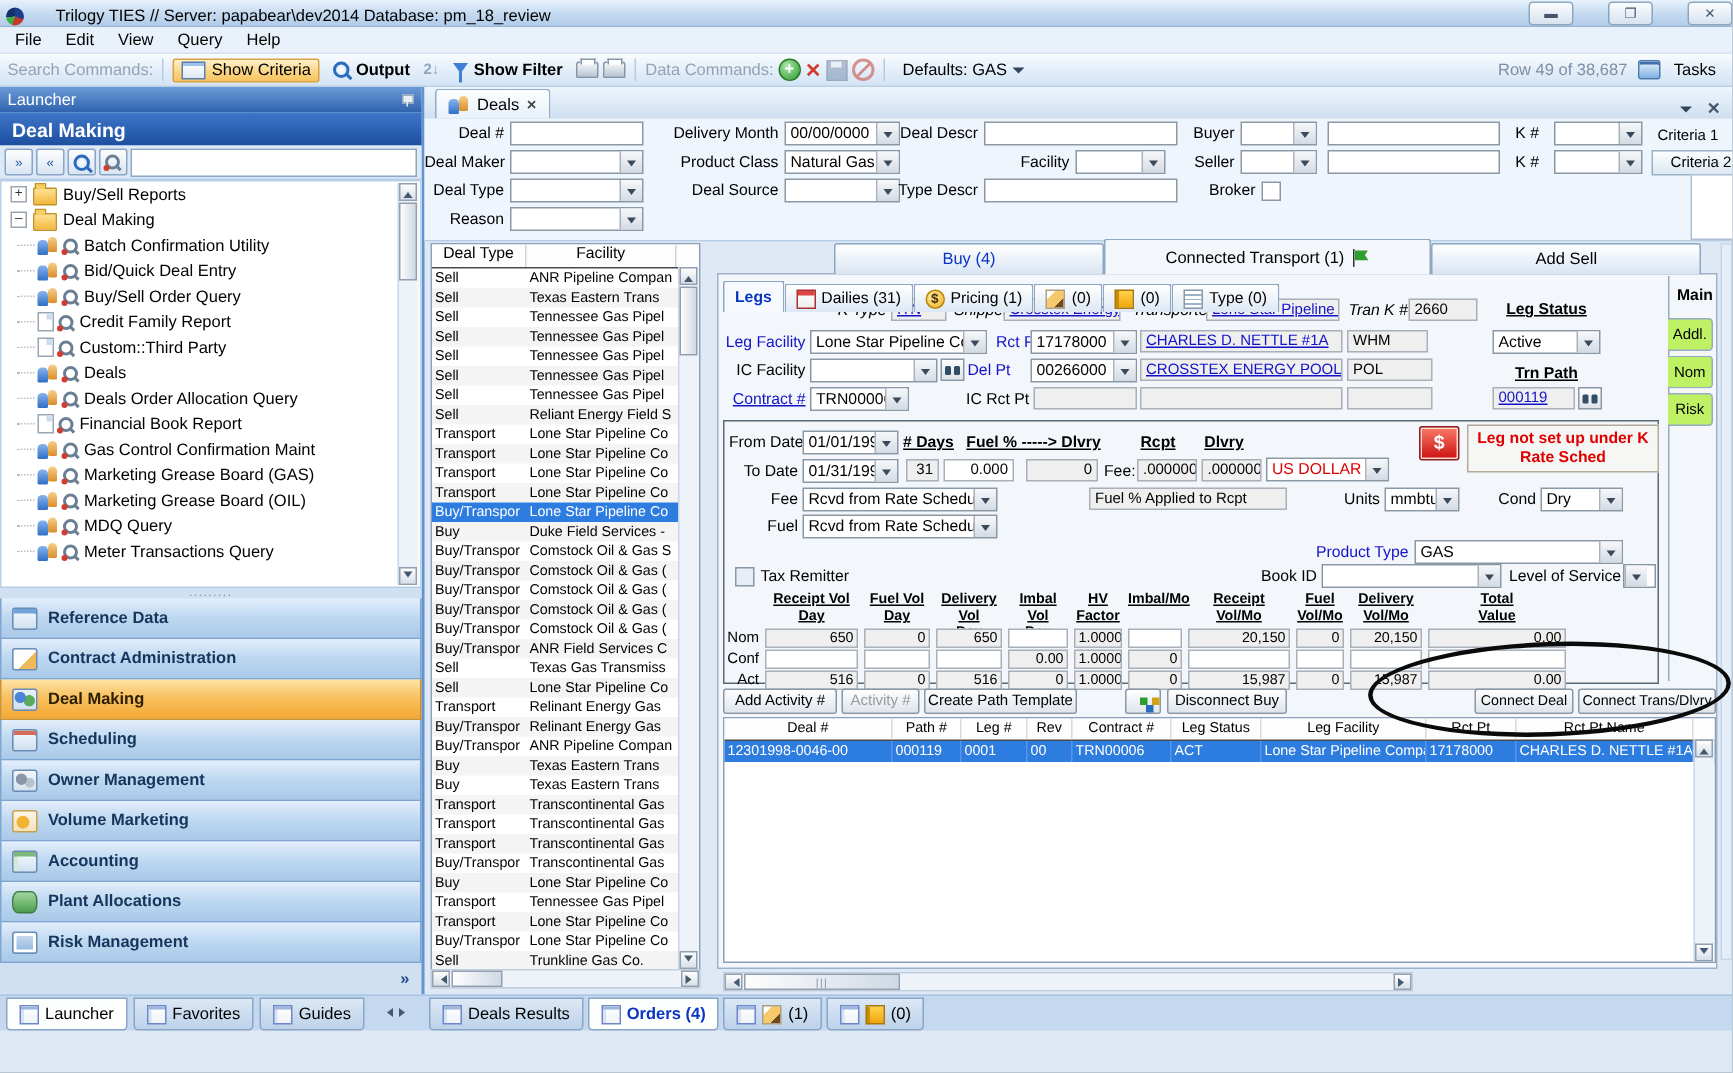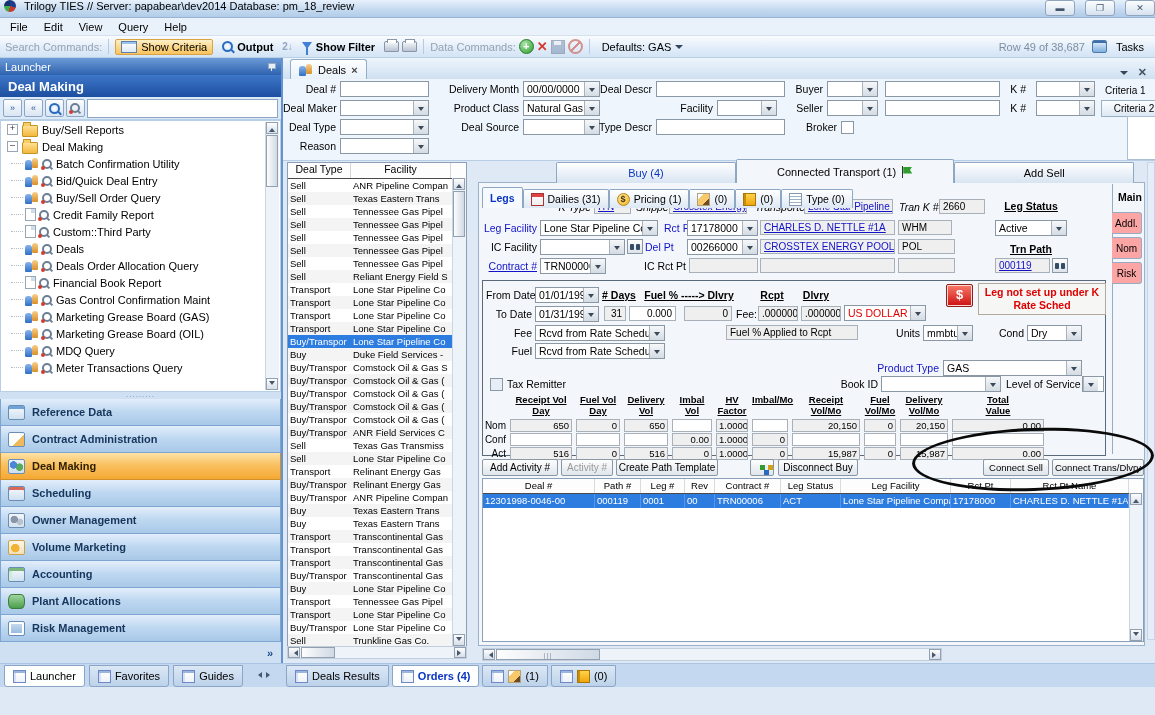--- a/index.html
+++ b/index.html
@@ -1,21 +1,21 @@
 <!DOCTYPE html>
 <html><head>
 <meta charset="utf-8">
 <style>
   html,body{margin:0;padding:0;background:#9aa7b5}
   #app{position:relative;width:1155px;height:715px;overflow:hidden;background:#dfe9f5;
        font-family:"Liberation Sans",sans-serif;font-size:11px;color:#000;cursor:default}
   .abs{position:absolute}
   
   .titlebar{left:0;top:0;width:1155px;height:18px;background:linear-gradient(#e7f1fc,#c2d8ef 60%,#b2cce8);
-            border-bottom:1px solid #98b4d4;display:flex;align-items:flex-start;padding-left:4px;box-sizing:border-box;gap:8px}
+            border-bottom:1px solid #98b4d4;display:flex;align-items:flex-end;padding-left:4px;box-sizing:border-box;gap:21px}
   .orb{width:12px;height:12px;border-radius:50%;background:conic-gradient(#1b3e8f 0 30%,#c23b2e 30% 55%,#3fae49 55% 75%,#16306e 75% 100%);flex:none}
   .winbtn{width:28px;height:14px;border:1px solid #8ea6bd;border-radius:3px;background:linear-gradient(#fbfdfe,#d7e2ef);
           display:flex;align-items:center;justify-content:center;font-size:9px;color:#44566b;margin-left:2px;line-height:10px}
   .menubar{left:0;top:18px;width:1155px;height:18px;background:#e9f1fa;border-bottom:1px solid #d4e2f0;display:flex;align-items:center;padding-left:2px;box-sizing:border-box}
   .mitem{padding:2px 8px}
   .toolbar{left:0;top:36px;width:1155px;height:22px;background:linear-gradient(#fafcfe,#e2edf9 55%,#d3e4f5);
            border-bottom:1px solid #b9cfe4;display:flex;align-items:center;padding:0 5px;box-sizing:border-box;gap:3px}
   .tb-label{color:#93a3b3}
   .tb-sep{width:1px;height:15px;background:#b5cbe0;margin:0 3px;flex:none}
   .tb-btn{display:inline-flex;align-items:center;gap:4px;padding:1px 5px;border:1px solid transparent;border-radius:2px;white-space:nowrap}
@@ -154,21 +154,21 @@
   .lbl.blue{color:#1212c8}
   .lbl.it{font-style:italic}
   .lbl.bu{font-weight:bold;text-decoration:underline;text-align:center}
   .lbl.u{text-decoration:underline;color:#1212c8}
   .lbl.r{text-align:right}
   .lbox{position:absolute;background:#efefef;border:1px solid #a8b0ba;height:15px;box-sizing:border-box;padding:0 3px;font-size:10px;line-height:13px;overflow:hidden;white-space:nowrap}
   .link{color:#1212c8;text-decoration:underline}
   .binoc{position:absolute;width:16px;height:15px;border:1px solid #8a97a5;background:linear-gradient(#fdfdfd,#dde3ea);box-sizing:border-box}
   .binoc::before{content:"";position:absolute;left:2px;top:4px;width:4px;height:6px;background:#334d66;border-radius:1px;box-shadow:6px 0 0 #334d66}
   .rail{position:absolute;left:634px;top:24px;width:0;height:270px;border-left:1px solid #97abc2}
-  .sidetab{width:29px;height:20px;display:flex;align-items:center;justify-content:center;border:1px solid #97abc2;border-left:none;border-radius:0 3px 3px 0;background:#fca5a5;font-size:10px;margin-bottom:3px}
+  .sidetab{width:29px;height:20px;display:flex;align-items:center;justify-content:center;border:1px solid #97abc2;border-left:none;border-radius:0 3px 3px 0;background:#bef264;font-size:10px;margin-bottom:3px}
   .fieldbox{position:absolute;left:4px;top:120px;width:624px;height:176px;border:1px solid #5a6a7a;background:#f3f7fb;box-sizing:border-box}
   .sbtn{position:absolute;width:25px;height:21px;border:1px solid #8a2020;border-radius:2px;background:linear-gradient(#f97b6a,#cc1010);color:#fff;font-weight:bold;font-size:13px;text-align:center;line-height:20px;box-shadow:inset 0 0 0 1px #ffd9d0}
   .warn{position:absolute;border:1px solid #b3aa9c;color:#e00000;font-weight:bold;font-size:10.5px;text-align:center;line-height:13px;padding:2px 1px;background:#f6f7f4}
   .vrow{position:absolute;left:4px;display:grid;grid-template-columns:24px 62px 44px 44px 40px 32px 36px 68px 32px 48px 92px;column-gap:4px;width:544px}
   .vh{text-align:center;font-size:9.5px;font-weight:bold;line-height:11px}
   .vh span{display:block;text-decoration:underline}
   .vlab{font-size:10px;text-align:right;line-height:13px}
   .vbox{background:#efefef;border:1px solid #a8b0ba;height:13px;box-sizing:border-box;font-size:9.5px;line-height:11px;text-align:right;padding:0 2px;overflow:hidden}
   .vbox:empty{background:#fff}
   .btn{position:absolute;height:17px;border:1px solid #8a97a5;border-radius:2px;background:linear-gradient(#fefefe,#dfe5ec);font-size:10px;display:flex;align-items:center;justify-content:center;padding:0 4px;box-sizing:border-box;white-space:nowrap}
@@ -926,21 +926,21 @@
       <span class="vbox">0.00</span>
     </div>
 
     <span class="btn" style="left:4px;top:299px;width:76px">Add Activity #</span>
     <span class="btn dis" style="left:83px;top:299px;width:52px">Activity #</span>
     <span class="btn" style="left:138px;top:299px;width:102px">Create Path Template</span>
     <span class="btn" style="left:272px;top:299px;width:24px">
         <span class="pathic"></span>
       </span>
     <span class="btn" style="left:300px;top:299px;width:80px">Disconnect Buy</span>
-    <span class="btn" style="left:505px;top:299px;width:66px;font-size:9.5px">Connect Sell</span>
+    <span class="btn" style="left:505px;top:299px;width:66px;font-size:9.5px">Connect Deal</span>
     <span class="btn" style="left:574px;top:299px;width:92px;font-size:9.5px">Connect Trans/Dlvry</span>
     <div class="ellipse"></div>
 
     <div class="rgrid">
       <div class="rgh-row">
         <span class="rgh rc1">Deal #</span>
         <span class="rgh rc2">Path #</span>
         <span class="rgh rc3">Leg #</span>
         <span class="rgh rc4">Rev</span>
         <span class="rgh rc5">Contract #</span>

